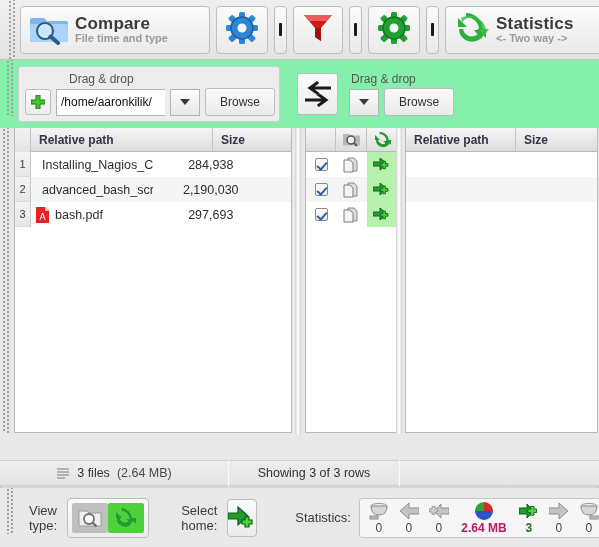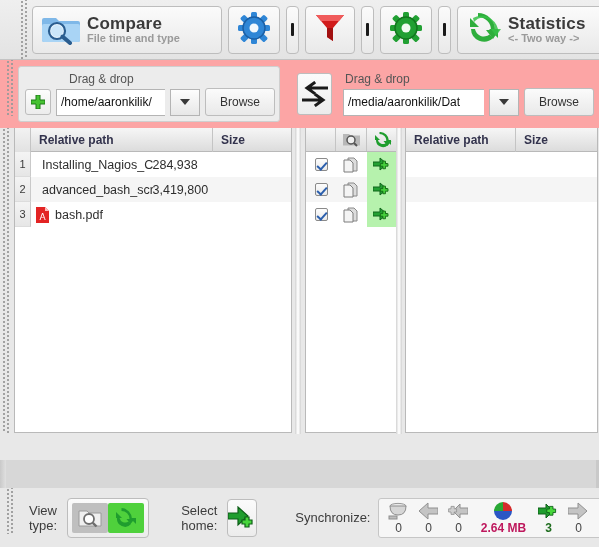--- a/index.html
+++ b/index.html
@@ -24,42 +24,42 @@
     background-position: 0px 4px, 0px 6px;
     opacity:.9;
     flex:0 0 9px;
   }
 
   
   .toolbar {
     position:absolute; left:0; top:0; width:599px; height:60px;
     background:linear-gradient(#efefef,#e3e3e3);
     border-bottom:1px solid #c3c3c3;
-    display:flex; align-items:center; padding:0 20px;
+    display:flex; align-items:center; padding:0 8px;
     gap:0px;
   }
   .tbtn {
     height:48px; border:1px solid #bdbdbd; border-radius:4px;
     background:linear-gradient(#fbfbfb,#e9e9e9);
     display:flex; align-items:center; gap:7px;
     padding:0 9px; margin:0 3px;
   }
   .tbtn.narrow { padding:0 4px; width:17px; justify-content:center; }
   .tbtn .txt { display:flex; flex-direction:column; line-height:1.05; }
   .tbtn .t1 { font-size:17px; font-weight:bold; color:#3a3a3a; letter-spacing:.2px;}
   .tbtn .t2 { font-size:11px; font-weight:bold; color:#9a9a9a; }
   .sep-bar { width:3px; height:13px; background:#1a1a1a; border-radius:1px; }
 
   
   .ico { display:block; flex:0 0 auto; }
 
   
   .cfgrow {
     position:absolute; left:0; top:60px; width:599px; height:68px;
-    background:#fca5a5;
+    background:#86efac;
     display:flex; align-items:center;
   }
   .panelbox {
     background:#ececec; border:1px solid #cfcfcf; border-radius:3px;
     height:56px; display:flex; align-items:center;
   }
   .dragdrop-label { font-size:12px; color:#555; padding-left:2px; }
   .dirfield { display:flex; align-items:center; gap:5px; }
   .smallbtn {
     width:26px; height:26px; border:1px solid #bdbdbd; border-radius:3px;
@@ -105,21 +105,21 @@
     border-right:1px solid #c9c9c9;
     font-size:11px; color:#333; text-align:center;
   }
   .row { height:25px; display:flex; align-items:center; font-size:12.5px; }
   .row.alt { background:#f5f5f5; }
   .row .num { width:16px; height:25px; background:linear-gradient(#f4f4f4,#e6e6e6);
               border-right:1px solid #c9c9c9; border-bottom:1px solid #dcdcdc;
               display:flex;align-items:center;justify-content:center;font-size:11px;color:#3a3a3a;}
   .row .name { flex:1; display:flex; align-items:center; gap:6px; padding-left:5px; overflow:hidden;
                white-space:nowrap; }
-  .row .size { text-align:left; padding-right:22px; }
+  .row .size { text-align:center; padding-right:22px; }
 
   .leftgrid { position:absolute; left:14px; top:0; width:278px; height:305px;
               background:#fff; border:1px solid #b9b9b9; border-top:none; overflow:hidden;}
   .rightgrid{ position:absolute; left:405px; top:0; width:193px; height:305px;
               background:#fff; border:1px solid #b9b9b9; border-top:none; overflow:hidden;}
   .centergrid{position:absolute; left:305px; top:0; width:94px; height:305px;
               background:#fff; border:1px solid #b9b9b9; border-top:none; overflow:hidden;}
 
   .vdiv { position:absolute; top:0; width:6px; height:306px;
           background:linear-gradient(90deg,#d2d2d2,#fdfdfd 45%,#fdfdfd 55%,#d2d2d2); }
@@ -308,21 +308,20 @@
       <svg width="26" height="26" viewBox="0 0 26 26">
         <path d="M25 7 H7 M12 2 L5 7 L12 12" fill="none" stroke="#1a1a1a" stroke-width="3" stroke-linecap="square"></path>
         <path d="M1 19 H19 M14 14 L21 19 L14 24" fill="none" stroke="#1a1a1a" stroke-width="3" stroke-linecap="square"></path>
       </svg>
     </div>
 
     <div class="panelbox" style="width:262px;margin-left:5px;border:none;background:transparent;">
       <div style="display:flex;flex-direction:column;gap:2px;padding:3px 6px;">
         <div class="dragdrop-label">Drag &amp; drop</div>
         <div class="dirfield">
-          <div class="txtinput" style="width:141px;" title="Select a folder">/media/aaronkilik/Dat</div>
           <div class="combobtn">
             <span class="caret"></span>
           </div>
           <div class="browsebtn">Browse</div>
         </div>
       </div>
     </div>
   </div>
 
   <div class="gridsarea">
@@ -352,33 +351,34 @@
       <div class="row alt">
         <div class="num">2</div>
         <div class="name" style="width:182px;">
           <svg width="13" height="16" viewBox="0 0 13 16">
             <path d="M0 0h9l4 4v12H0z" fill="#e32424"></path>
             <path d="M9 0l4 4H9z" fill="#fbb"></path>
             <text x="6.5" y="13" font-size="9" fill="#fff" text-anchor="middle" font-family="DejaVu Sans">A</text>
           </svg>
           <span>advanced_bash_scripting.pdf</span>
         </div>
-        <div class="size" style="flex:1;">3,419,800</div>
+        <div class="size" style="flex:1;">2,190,030</div>
       </div>
 
       <div class="row">
         <div class="num">3</div>
         <div class="name" style="width:182px;">
           <svg width="13" height="16" viewBox="0 0 13 16">
             <path d="M0 0h9l4 4v12H0z" fill="#e32424"></path>
             <path d="M9 0l4 4H9z" fill="#fbb"></path>
             <text x="6.5" y="13" font-size="9" fill="#fff" text-anchor="middle" font-family="DejaVu Sans">A</text>
           </svg>
           <span>bash.pdf</span>
         </div>
+        <div class="size" style="flex:1;">297,693</div>
       </div>
     </div>
 
     <div class="vdiv" style="left:295px;"></div>
 
     <div class="centergrid">
       <div class="chdr">
         <div class="c c-chk"></div>
         <div class="c c-cat">
           <svg width="17" height="15" viewBox="0 0 17 15">
@@ -467,20 +467,38 @@
         <div class="name"></div>
         <div class="size"></div>
       </div>
       <div class="row">
         <div class="name"></div>
         <div class="size"></div>
       </div>
     </div>
   </div>
 
+  <div class="statusbar">
+    <div class="sb-seg" style="width:228px;">
+      <svg width="14" height="14" viewBox="0 0 14 14">
+        <g stroke="#9a9a9a" stroke-width="1.4">
+          <line x1="1" y1="3" x2="13" y2="3"></line>
+            <line x1="1" y1="6" x2="13" y2="6"></line>
+          <line x1="1" y1="9" x2="13" y2="9"></line>
+            <line x1="1" y1="12" x2="9" y2="12"></line>
+        </g>
+      </svg>
+      <span>3 files</span>
+      <span style="color:#4a4a4a;">(2.64 MB)</span>
+    </div>
+    <div class="sb-div"></div>
+    <div class="sb-seg" style="width:170px;">Showing 3 of 3 rows</div>
+    <div class="sb-div"></div>
+    <div class="sb-seg" style="flex:1;"></div>
+  </div>
 
   <div class="bottombar">
     <div class="grip" style="height:46px;margin-left:6px;"></div>
 
     <span class="bb-label" style="margin-left:14px;">View type:</span>
 
     <div class="togglegrp" style="margin-left:10px;">
       <div class="togglebtn off">
         <svg width="24" height="20" viewBox="0 0 24 20">
           <path d="M1 3h8l2 2h12v13H1z" fill="#efefef" stroke="#9a9a9a" stroke-width="1"></path>
@@ -502,21 +520,21 @@
 
     <div class="viewbtn" style="margin-left:10px;">
       <svg width="28" height="24" viewBox="0 0 28 24">
         <path d="M0 7h10V1l10 9-10 9v-6H0z" fill="#1f9d2e" stroke="#0e5f18" stroke-width="1.2"></path>
         <g transform="translate(14,11)">
           <path d="M3 0h4v3h3v4H7v3H3V7H0V3h3z" fill="#47d63c" stroke="#0e5f18" stroke-width="1.2"></path>
         </g>
       </svg>
     </div>
 
-    <span class="bb-label" style="margin-left:38px;">Synchronize:</span>
+    <span class="bb-label" style="margin-left:38px;">Statistics:</span>
 
     <div class="statsbox" style="margin-left:8px;">
       <div class="statcol">
         <svg width="20" height="18" viewBox="0 0 20 18">
           <ellipse cx="10" cy="4" rx="8" ry="2.6" fill="#e9e9e9" stroke="#9a9a9a"></ellipse>
           <path d="M2 4 q0 9 8 9 q8 0 8 -9z" fill="#d6d6d6" stroke="#8e8e8e"></path>
           <rect x="1" y="14" width="8" height="3" fill="#bdbdbd" stroke="#8e8e8e"></rect>
         </svg>
         <span class="v">0</span>
       </div>

